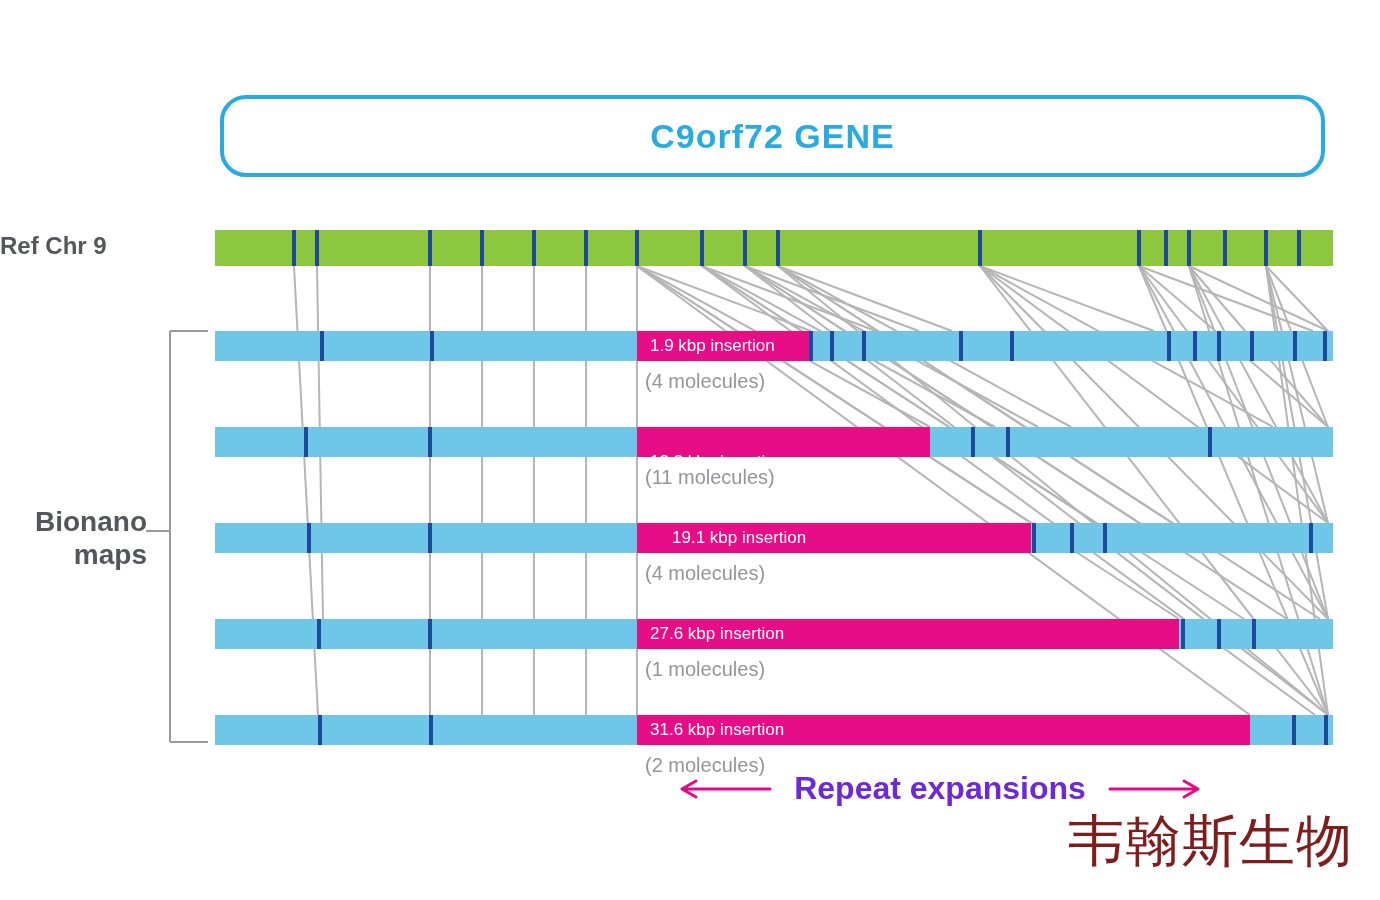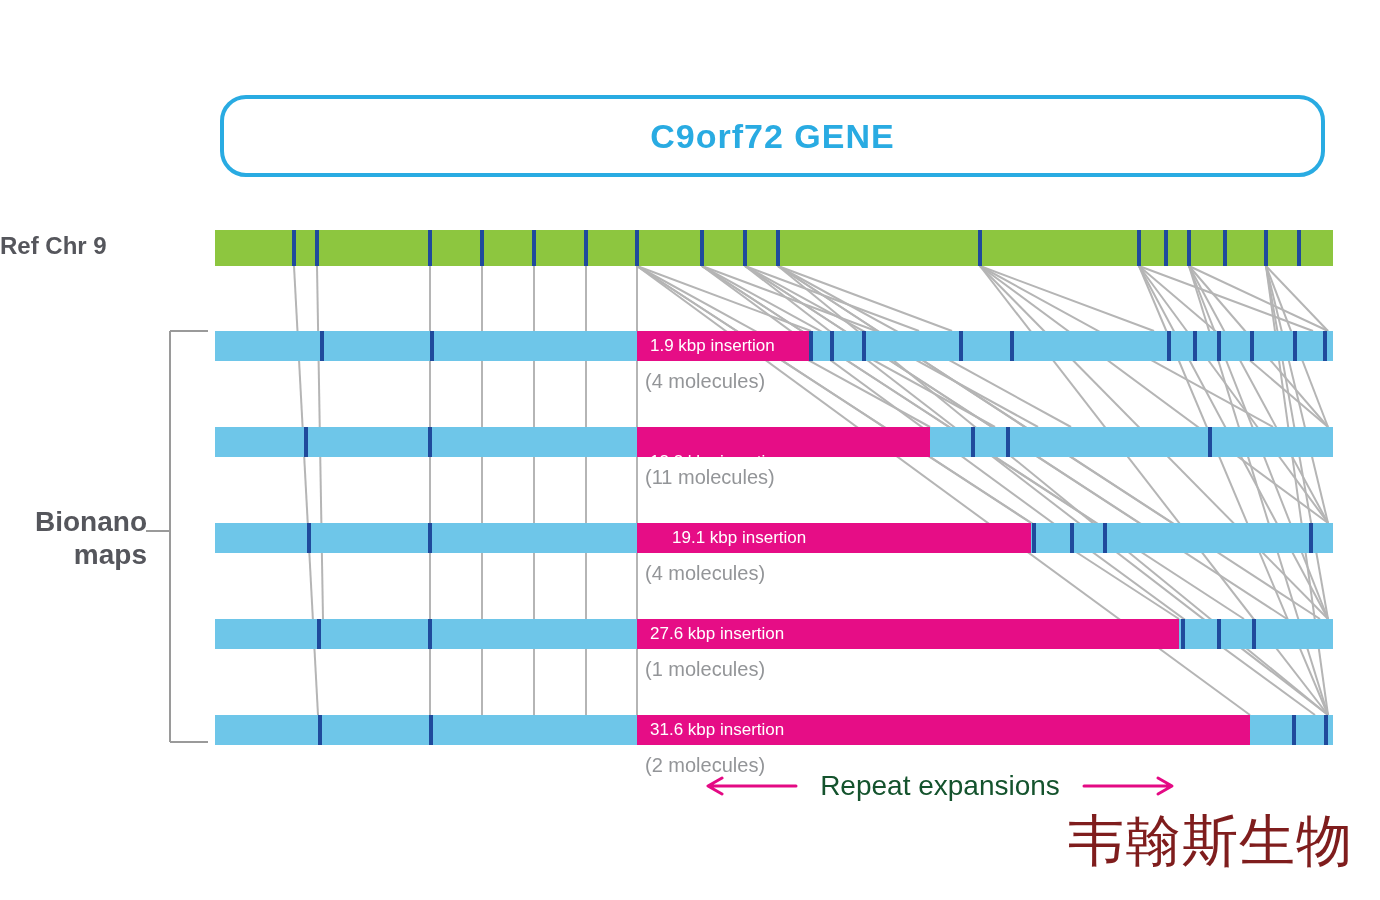--- a/index.html
+++ b/index.html
@@ -29,21 +29,21 @@
     height:36px;line-height:30px;white-space:nowrap;
   }
   .molecules{
     position:absolute;z-index:3;color:#939598;font-size:20px;white-space:nowrap;
   }
   .bottom-row{
     position:absolute;left:560px;top:770px;width:760px;z-index:3;
     display:flex;align-items:center;justify-content:center;gap:22px;
   }
   .bottom-text{
-    color:#14532d;font-size:28px;font-weight:400;white-space:nowrap;
+    color:#6d28d9;font-size:32px;font-weight:700;white-space:nowrap;
   }
   .watermark{
     position:absolute;left:1068px;top:804px;z-index:4;
     font-family:"Liberation Serif",serif;font-size:56px;color:#7f1d1d;
     letter-spacing:1px;white-space:nowrap;
   }
 </style>
 </head>
 <body>
 

